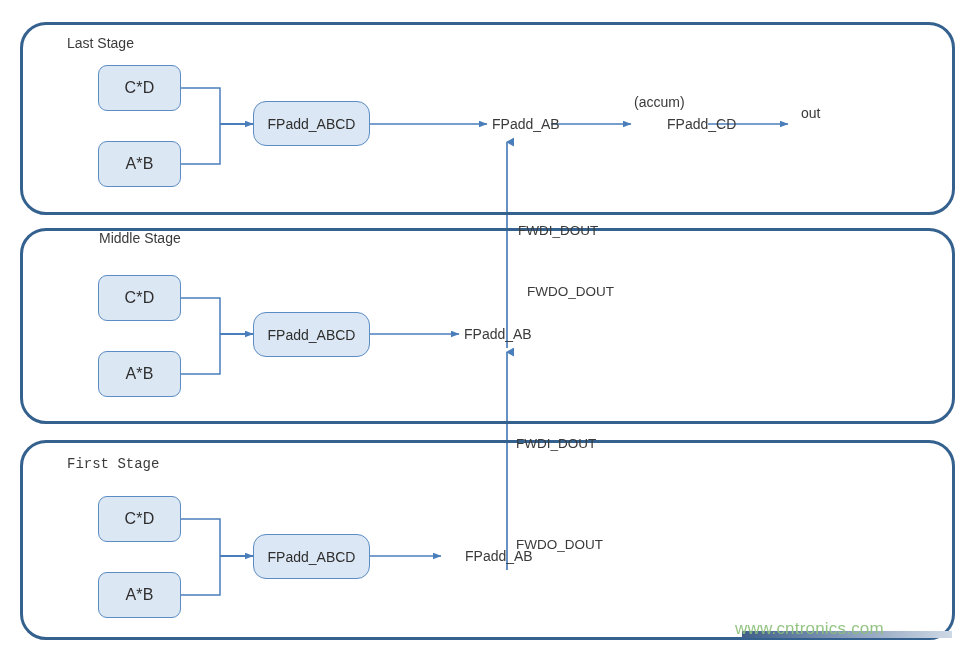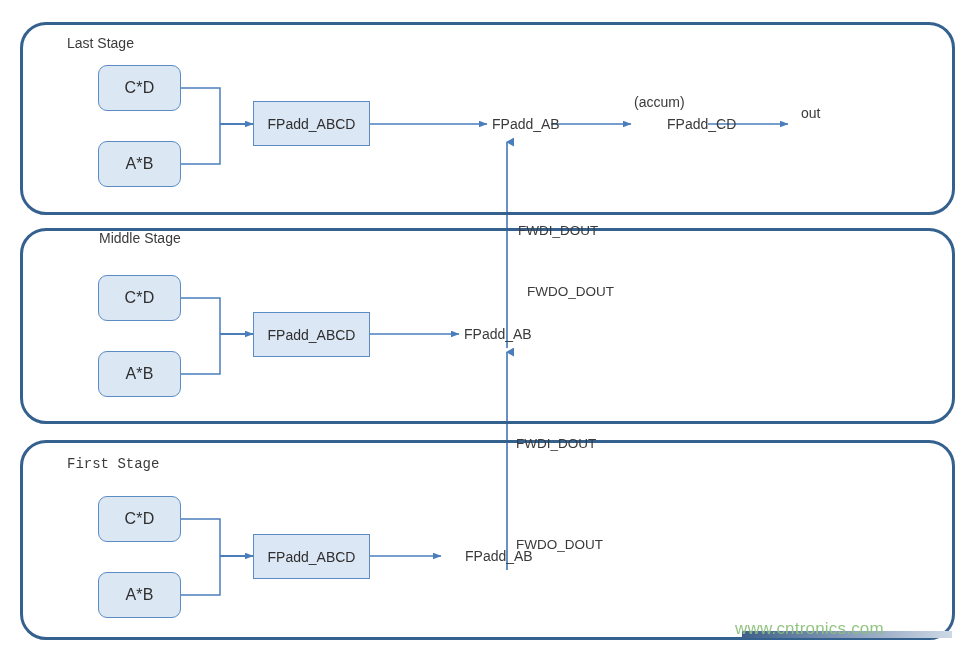--- a/index.html
+++ b/index.html
@@ -48,21 +48,21 @@
     justify-content: center;
     font-size: 16px;
     color: #2f2f2f;
     letter-spacing: 0.2px;
   }
   .add-box {
     position: absolute;
     box-sizing: border-box;
     background: #dbe7f4;
     border: 1.6px solid #5b8cc4;
-    border-radius: 0;
+    border-radius: 13px;
     display: flex;
     align-items: center;
     justify-content: center;
     font-size: 14px;
     color: #2f2f2f;
   }
   .flow-text {
     position: absolute;
     font-size: 14px;
     color: #3a3a3a;

